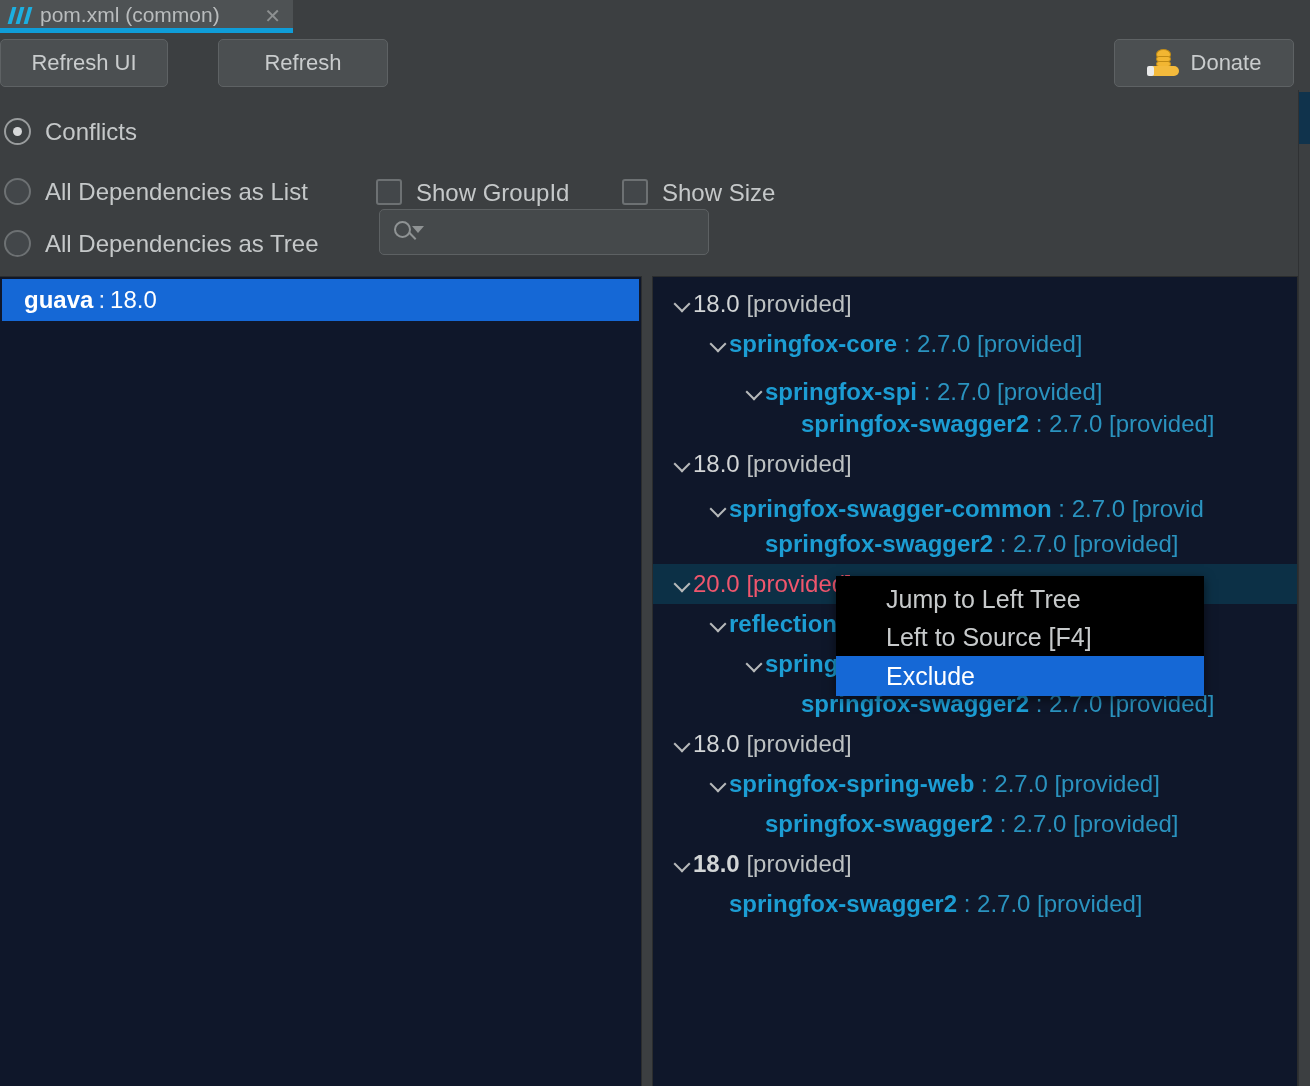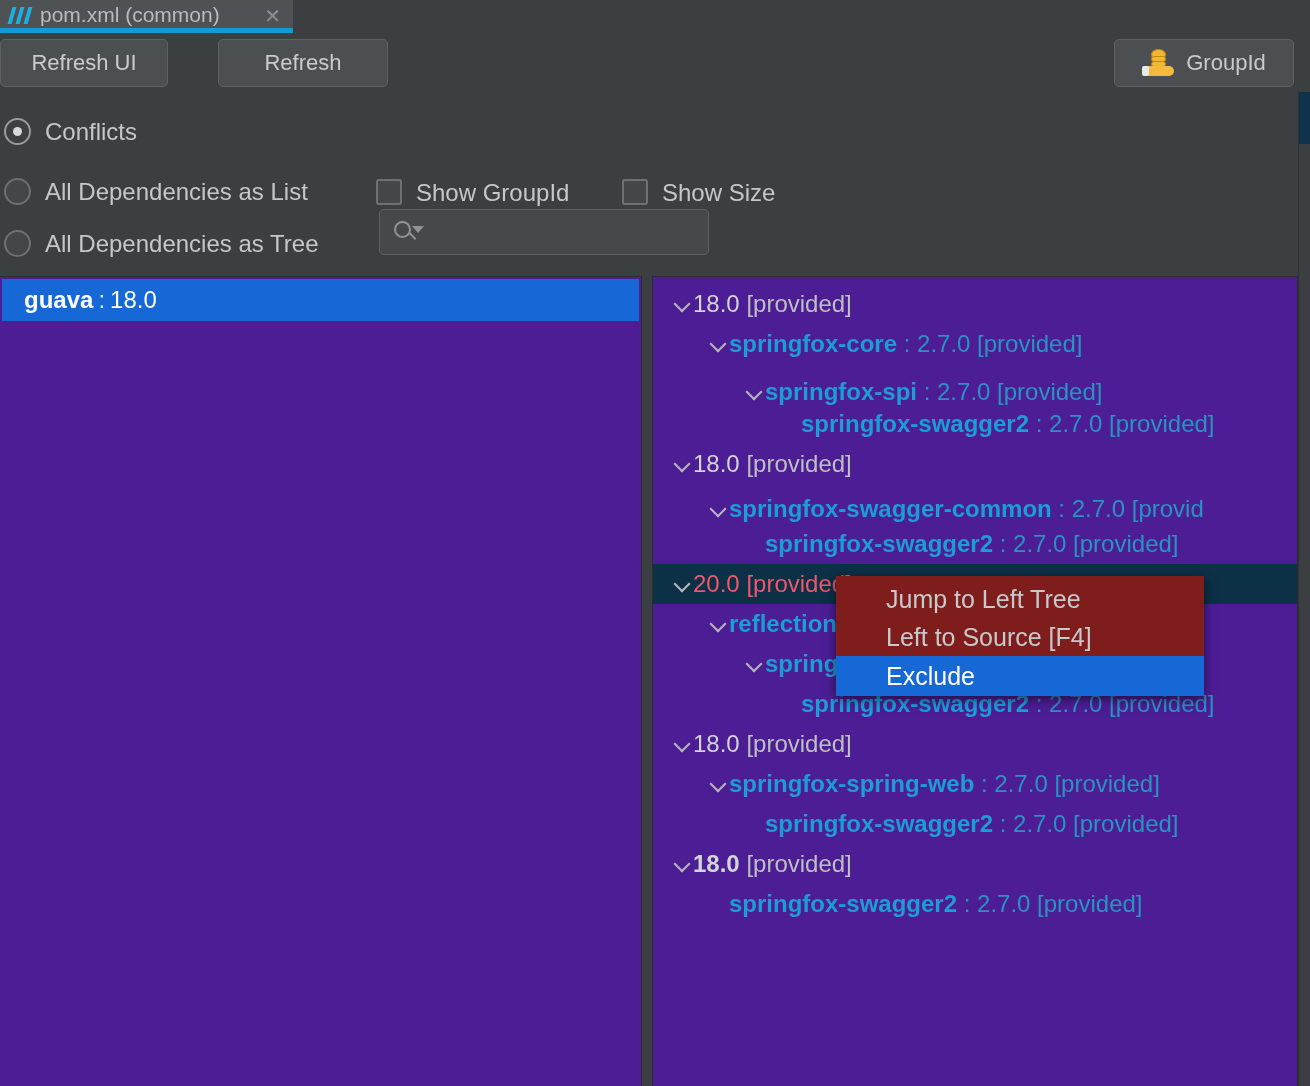--- a/index.html
+++ b/index.html
@@ -61,21 +61,21 @@
     position: absolute; left: 379px; top: 109px; width: 330px; height: 46px;
     background: #45494b; border: 1px solid #5d6163; border-radius: 5px; display: flex; align-items: center; padding-left: 14px;
   }
   .mag { position: relative; width: 30px; height: 24px; }
   .mag .lens { position: absolute; left: 0; top: 1px; width: 17px; height: 17px; border: 2px solid #8f9394; border-radius: 50%; }
   .mag .handle { position: absolute; left: 14px; top: 15px; width: 9px; height: 2px; background: #8f9394; transform: rotate(45deg); }
   .mag .tri { position: absolute; left: 18px; top: 6px; width: 0; height: 0; border-left: 6px solid transparent; border-right: 6px solid transparent; border-top: 7px solid #8f9394; }
   .search-input { background: transparent; border: none; outline: none; color: #c5c8c9; font-size: 22px; font-family: "Liberation Sans", sans-serif; width: 260px; }
 
   
-  .panel { position: absolute; background: #4c1d95; border: 1px solid #2b2d2e; }
+  .panel { position: absolute; background: #0f172a; border: 1px solid #2b2d2e; }
   #left-panel { left: 0px; top: 276px; width: 642px; height: 810px; border-left: none; border-bottom: none; }
   #right-panel { left: 652px; top: 276px; width: 646px; height: 908px; border-bottom: none; overflow: hidden; }
   #far-right-strip { position: absolute; left: 1298px; top: 90px; width: 12px; height: 996px; background: #3c3f41; border-left: 1px solid #2f3133; }
   #far-right-marker { position: absolute; left: 1299px; top: 92px; width: 11px; height: 52px; background: #10334c; }
 
   .list-row { position: absolute; left: 2px; top: 2px; width: 637px; height: 42px; background: #1568d6; display: flex; align-items: center; padding-left: 22px; }
   .art { color: #ffffff; font-size: 24px; font-weight: bold; }
   .sep { color: #e8eef8; font-size: 24px; padding: 0 5px; }
   .ver { color: #ffffff; font-size: 24px; }
 
@@ -95,21 +95,21 @@
   .root-ver.bold .a { font-weight: bold; }
   .root-ver .scope { color: #bcc0c1; }
   .cyan { color: #1e9ed1; }
   .cyan .a { color: #1c9dd3; }
   .cyan .s { color: #2a93bf; }
   .red { color: #f0566d; }
 
   .hscroll { position: absolute; left: 10px; bottom: 14px; width: 592px; height: 18px; background: #6a6e70; border-radius: 9px; }
 
   
-  .ctxmenu { position: absolute; left: 836px; top: 576px; width: 368px; background: #7f1d1d; box-shadow: 0 3px 10px rgba(0,0,0,.55); padding: 4px 0 0 0; }
+  .ctxmenu { position: absolute; left: 836px; top: 576px; width: 368px; background: #000000; box-shadow: 0 3px 10px rgba(0,0,0,.55); padding: 4px 0 0 0; }
   .ctxitem { height: 38px; display: flex; align-items: center; padding-left: 50px; color: #c7cacb; font-size: 25px; white-space: nowrap; }
   .ctxitem.hl { background: #1568d6; color: #ffffff; height: 40px; }
 </style>
 </head>
 <body>
 
 <div id="root">
 
   <div class="tabstrip">
     <div class="tab">
@@ -132,21 +132,21 @@
       <span>Refresh</span>
     </div>
     <div class="btn" id="btn-donate">
       <span class="coin-icon">
         <span class="coin c1"></span>
           <span class="coin c2"></span>
           <span class="coin c3"></span>
         <span class="hand"></span>
           <span class="cuff"></span>
       </span>
-      <span>GroupId</span>
+      <span>Donate</span>
     </div>
   </div>
 
   <div class="filters">
     <div class="opt" id="opt-conflicts">
       <span class="radio checked"></span>
       <span class="opt-label">Conflicts</span>
     </div>
     <div class="opt" id="opt-list">
       <span class="radio"></span>

